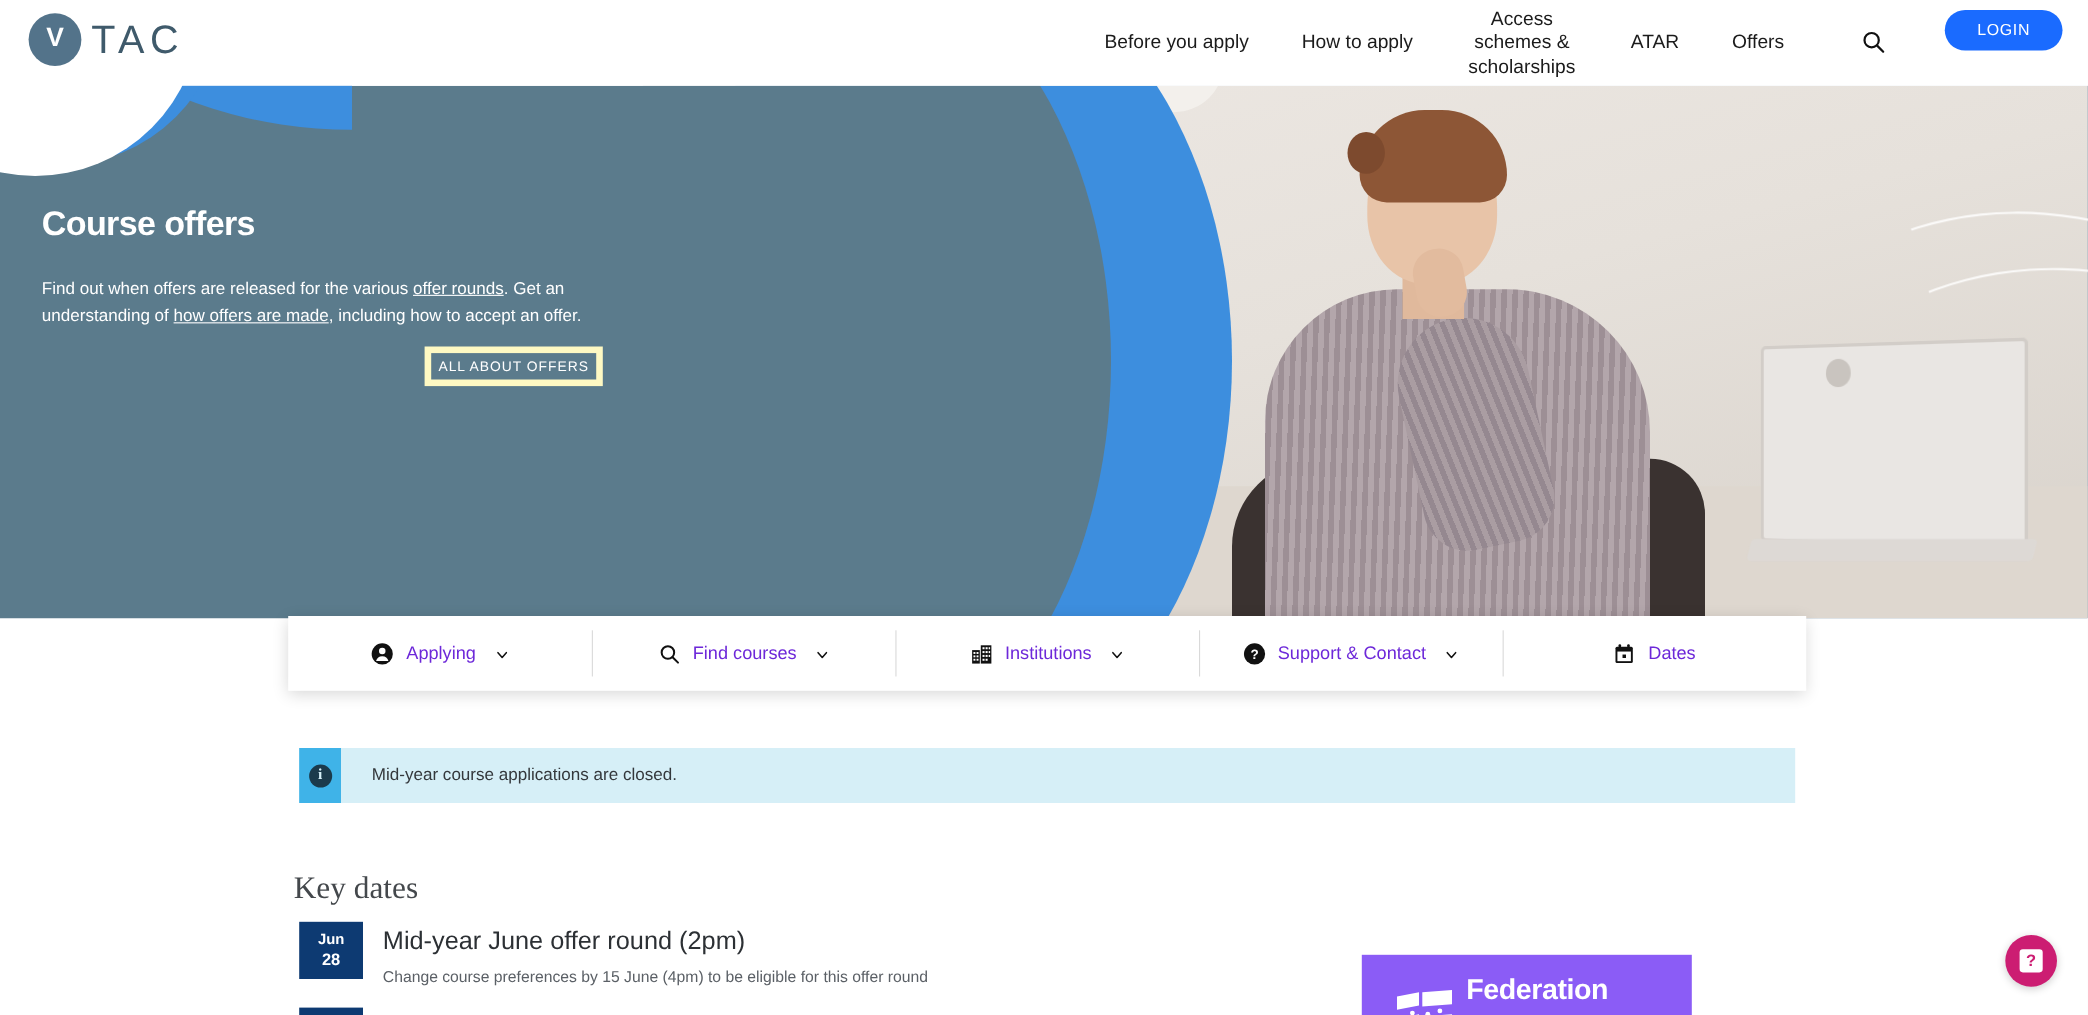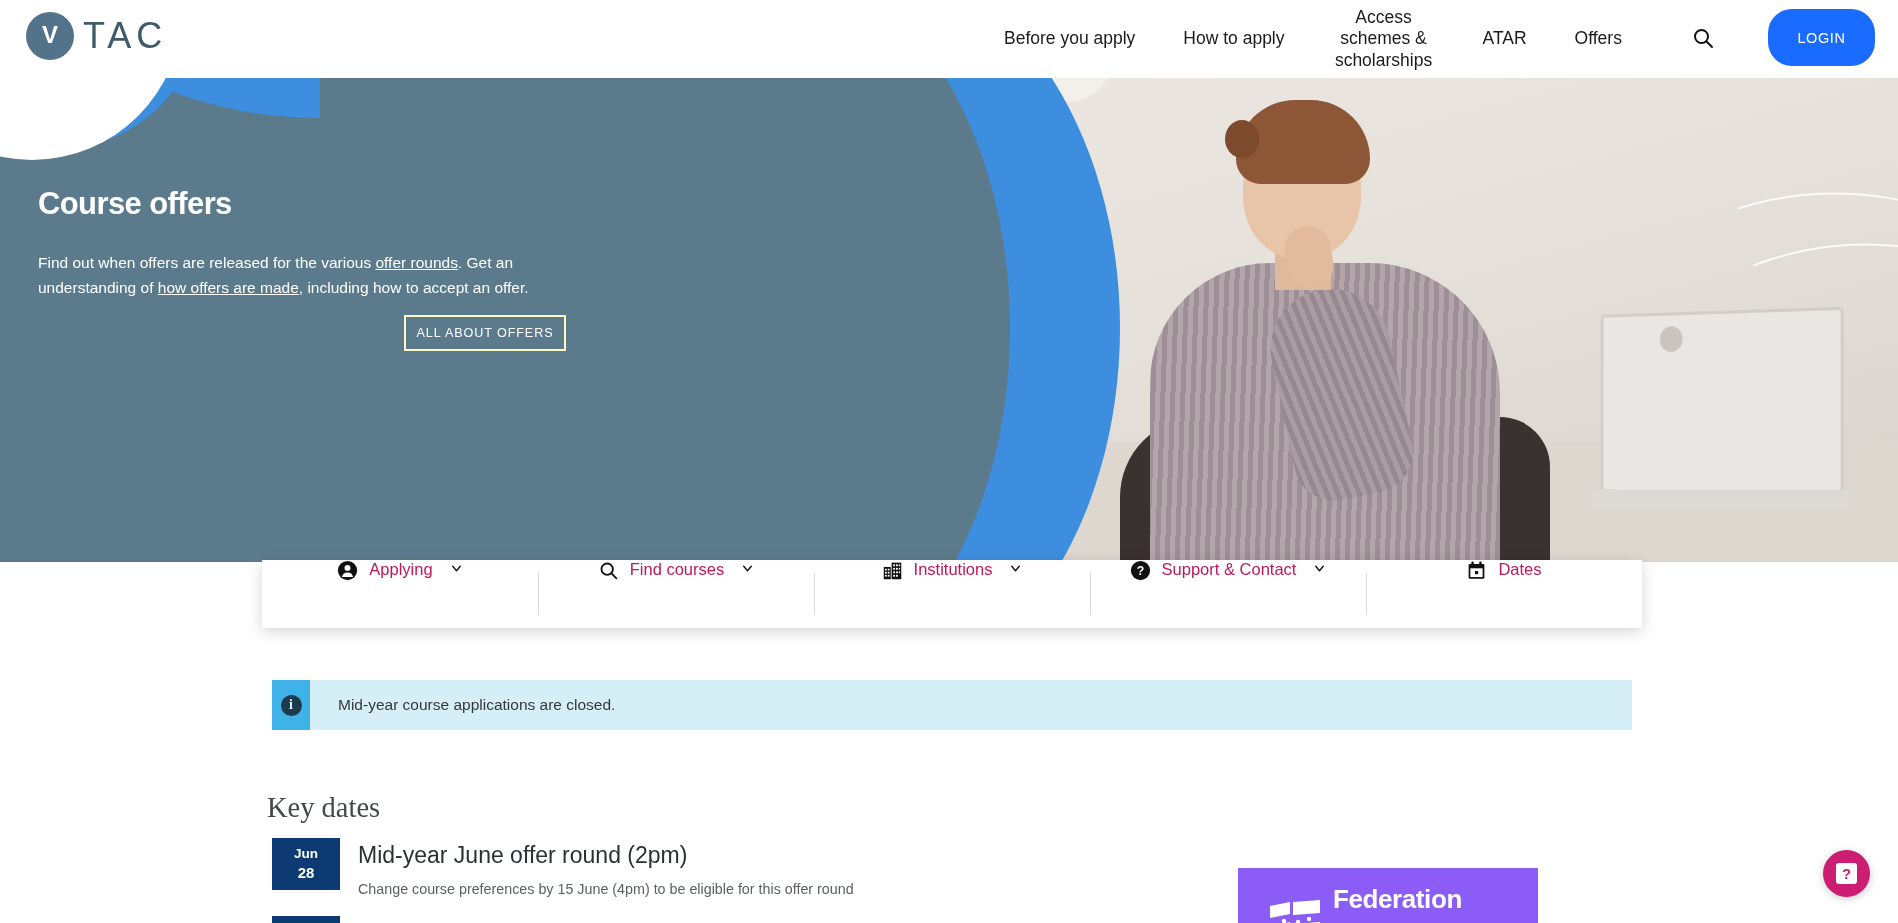--- a/index.html
+++ b/index.html
@@ -48,21 +48,21 @@
   .nav a.two-line { white-space: normal; width: 150px; }
   .search-btn {
     position: absolute; left: 1686px; top: 21px;
     width: 34px; height: 34px; cursor: pointer;
     display:flex; align-items:center; justify-content:center;
     background:none; border:none;
   }
   .search-btn svg { width: 24px; height: 24px; }
   .login-btn {
     position: absolute; left: 1768px; top: 9px;
-    width: 107px; height: 57px; border-radius: 24px;
+    width: 107px; height: 37px; border-radius: 24px;
     background: #1a6bff; color: #fff; border: none;
     font-size: 14.5px; letter-spacing: 0.6px; font-weight: 500;
     cursor: pointer; font-family:"Liberation Sans", sans-serif;
   }
 
   
   .hero {
     position: absolute; top: 78px; left: 0; width: 1898px; height: 484px;
     background: #5b7b8c; overflow: hidden;
   }
@@ -156,22 +156,22 @@
   .hero-title {
     position: absolute; left: 38px; top: 108px;
     font-size: 31px; font-weight: 700; color: #ffffff; letter-spacing: -0.6px;
   }
   .hero-sub {
     position: absolute; left: 38px; top: 172px; width: 560px;
     font-size: 15.5px; color: #ffffff; line-height: 1.63;
   }
   .hero-sub a { color:#fff; text-decoration: underline; cursor:pointer; }
   .hero-cta {
-    position: absolute; left: 404px; top: 237px;
-    width: 162px; height: 36px; border: 2px solid #fef9c3; background: transparent;
+    position: absolute; left: 386px; top: 237px;
+    width: 162px; height: 36px; border: 6px solid #fef9c3; background: transparent;
     color: #fff; font-size: 12.6px; letter-spacing: 0.9px;
     cursor: pointer; font-family:"Liberation Sans", sans-serif;
   }
 
   
   .corner-circle {
     position:absolute; left:-118px; top:-140px; width:300px; height:300px;
     border-radius:50%; background:#ffffff; z-index: 30;
   }
   .corner-blue {
@@ -184,23 +184,23 @@
   }
 
   
   .quickmenu {
     position: absolute; left: 262px; top: 560px; width: 1380px; height: 68px;
     background: #ffffff; z-index: 35;
     box-shadow: 0 4px 14px rgba(0,0,0,.16);
     display: flex; align-items: stretch;
   }
   .qm-item {
-    flex: 1; display: flex; justify-content: center;
+    flex: 1; display: flex; align-items: center; justify-content: center;
     gap: 11px; position: relative; cursor: pointer;
-    font-size: 16.5px; color: #be185d;
+    font-size: 16.5px; color: #6d28d9;
   }
   .qm-item + .qm-item::before {
     content: ""; position: absolute; left: 0; top: 13px; bottom: 13px;
     width: 1px; background: #d9d9d9;
   }
   .qm-icon { width: 21px; height: 21px; display: inline-flex; align-items:center; justify-content:center; flex:none; }
   .qm-caret { width: 13px; height: 13px; margin-left: 6px; flex:none; }
 
   
   .info-banner {
@@ -221,21 +221,21 @@
   .keydates-title {
     position: absolute; left: 267px; top: 792px;
     font-size: 28.5px; color: #44484c; font-family: "Liberation Serif", serif; font-weight: 400;
   }
   .date-row {
     position: absolute; left: 272px; width: 820px; display: flex; gap: 18px;
   }
   .date-row.r1 { top: 838px; }
   .date-row.r2 { top: 916px; }
   .date-badge {
-    width: 68px; height: 52px; background: #0d3a72; color: #fff; flex: none;
+    width: 58px; height: 52px; background: #0d3a72; color: #fff; flex: none;
     display: flex; flex-direction: column; align-items: center; justify-content: center;
   }
   .date-badge .m { font-size: 13.5px; font-weight: 700; line-height: 1.35; }
   .date-badge .d { font-size: 15px; font-weight: 700; line-height: 1.35; }
   .date-body { padding-top: 2px; }
   .date-head { font-size: 23px; color: #2c3034; line-height: 1.35; }
   .date-desc { font-size: 14.3px; color: #5b6066; margin-top: 9px; line-height: 1.35; }
 
   .uni-card {
     position: absolute; left: 1238px; top: 868px; width: 300px; height: 85px;

